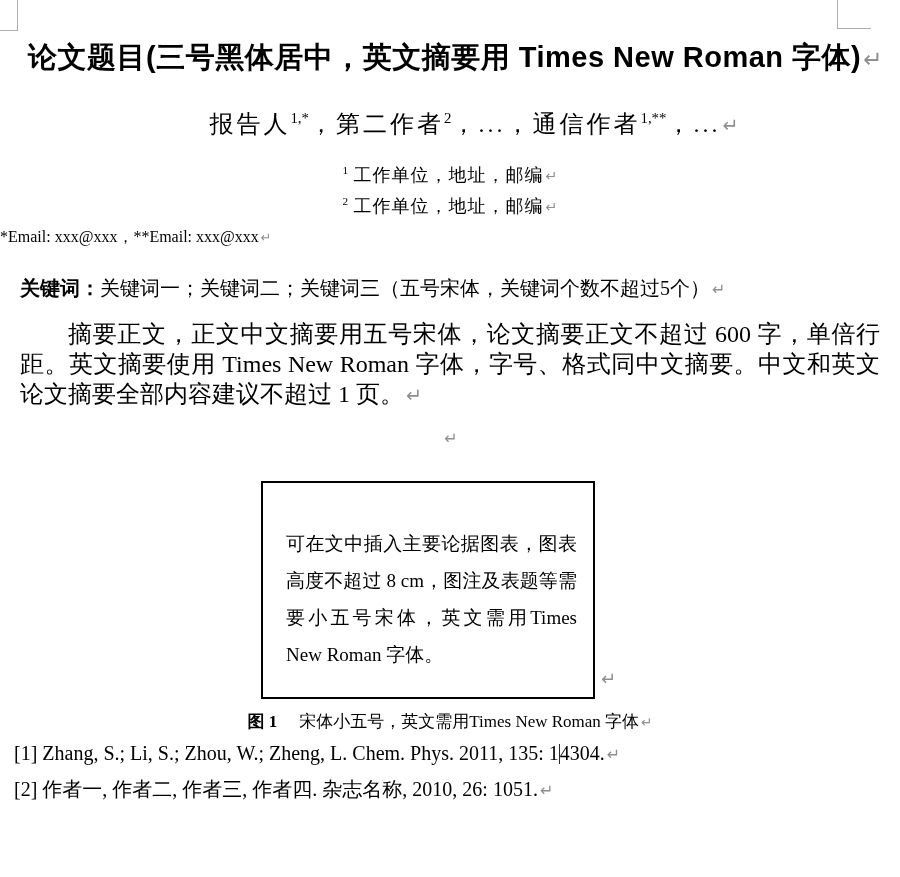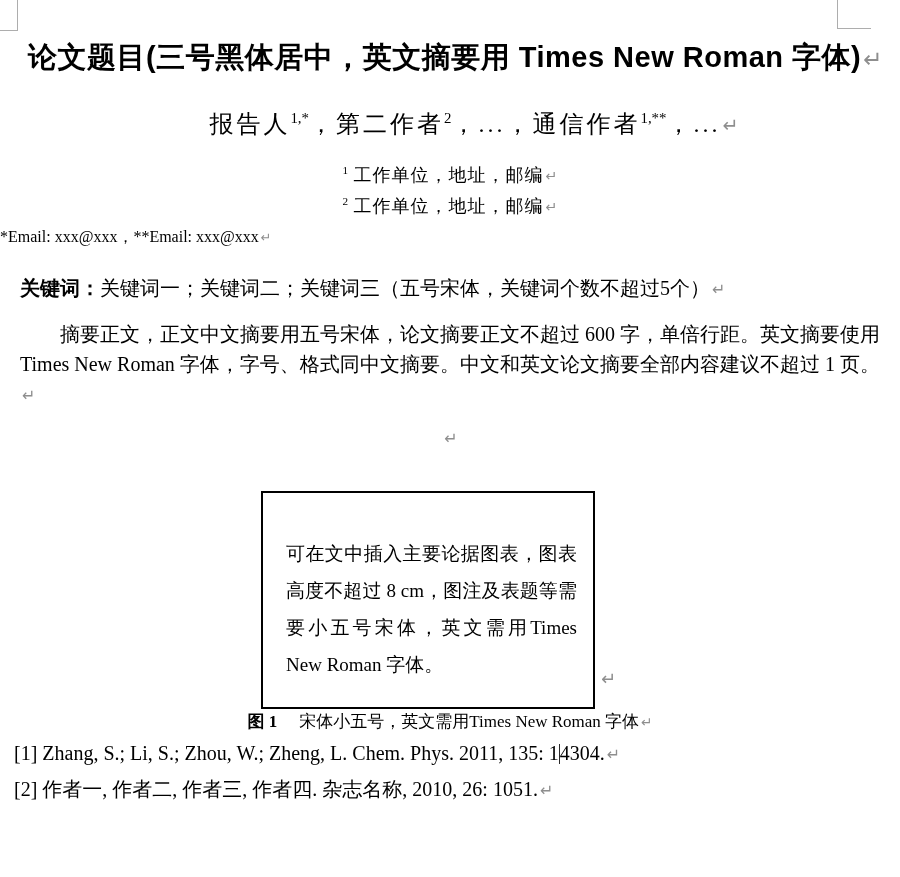--- a/index.html
+++ b/index.html
@@ -81,39 +81,39 @@
     margin: 20px 20px 0 20px;
     font-size: 20px;
     line-height: 30px;
   }
   .keywords-label {
     font-family: Liberation Serif, serif;
     font-weight: bold;
   }
   .abstract-para {
     margin: 14px 20px 0 20px;
-    font-size: 20px;
+    font-size: 24px;
     line-height: 30px;
     text-align: justify;
     text-indent: 2em;
   }
   .empty-para {
     margin-top: 14px;
     text-align: center;
     font-size: 20px;
     line-height: 24px;
   }
   .figure-wrap {
     position: relative;
     margin-top: 26px;
     height: 218px;
   }
   .figure-box {
     position: absolute;
-    left: 261px; top: 14px;
+    left: 261px; top: 4px;
     width: 334px; height: 218px;
     border: 2px solid #000;
     box-sizing: border-box;
     padding: 42px 16px 0 23px;
     font-size: 19px;
     line-height: 37px;
     text-align: justify;
   }
   .figure-pilcrow {
     position: absolute;

